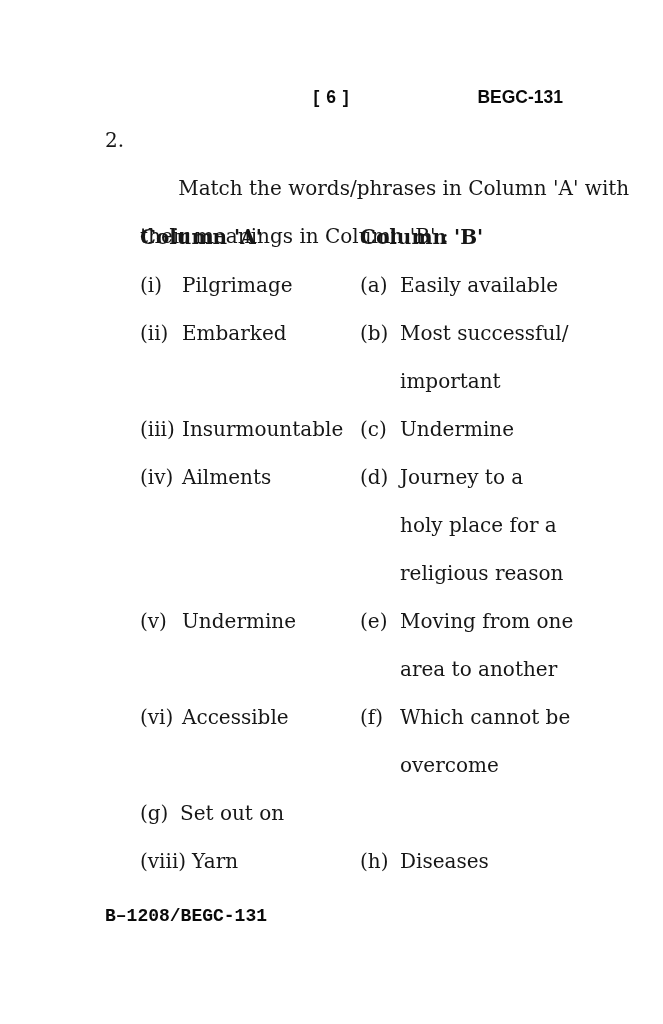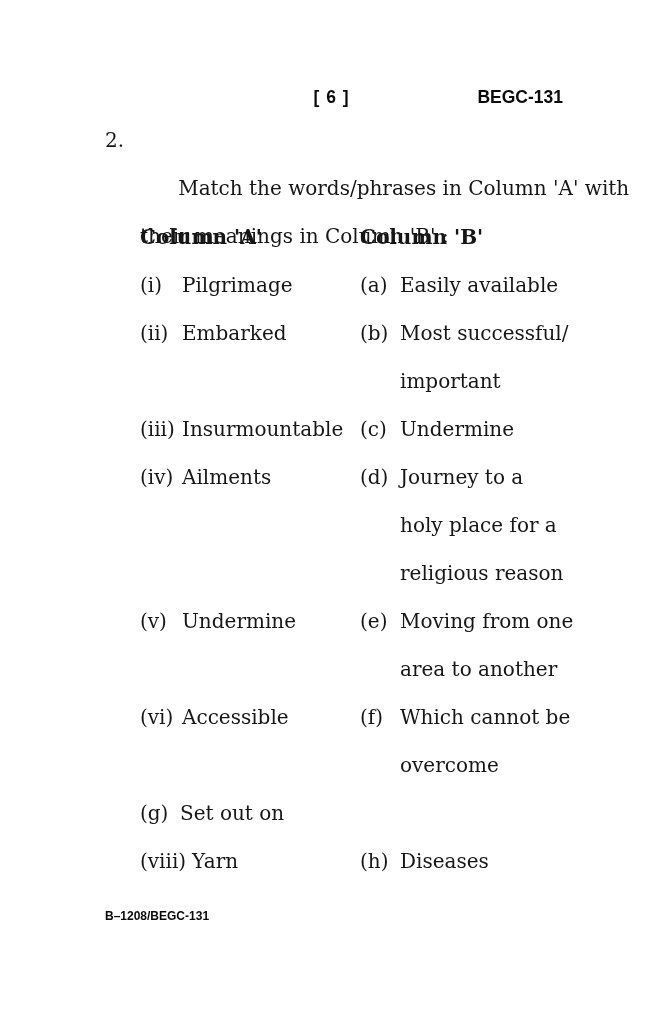--- a/index.html
+++ b/index.html
@@ -82,23 +82,23 @@
     font-weight: 700;
   }
   .col-header.a { width: 200px; }
   .col-header.b { width: 205px; }
   
   .footer {
     position: absolute;
     left: 105px;
     top: 902px;
     line-height: 28px;
-    font-family: Liberation Sans, sans-serif;
+    font-family: Liberation Mono, monospace;
     font-weight: 700;
-    font-size: 12px;
+    font-size: 18px;
     color: #0a0a0a;
   }
 </style>
 </head>
 <body>
 
 <div class="page">
 
   <div class="header">
     <span class="page-num">[ 6 ]</span>

